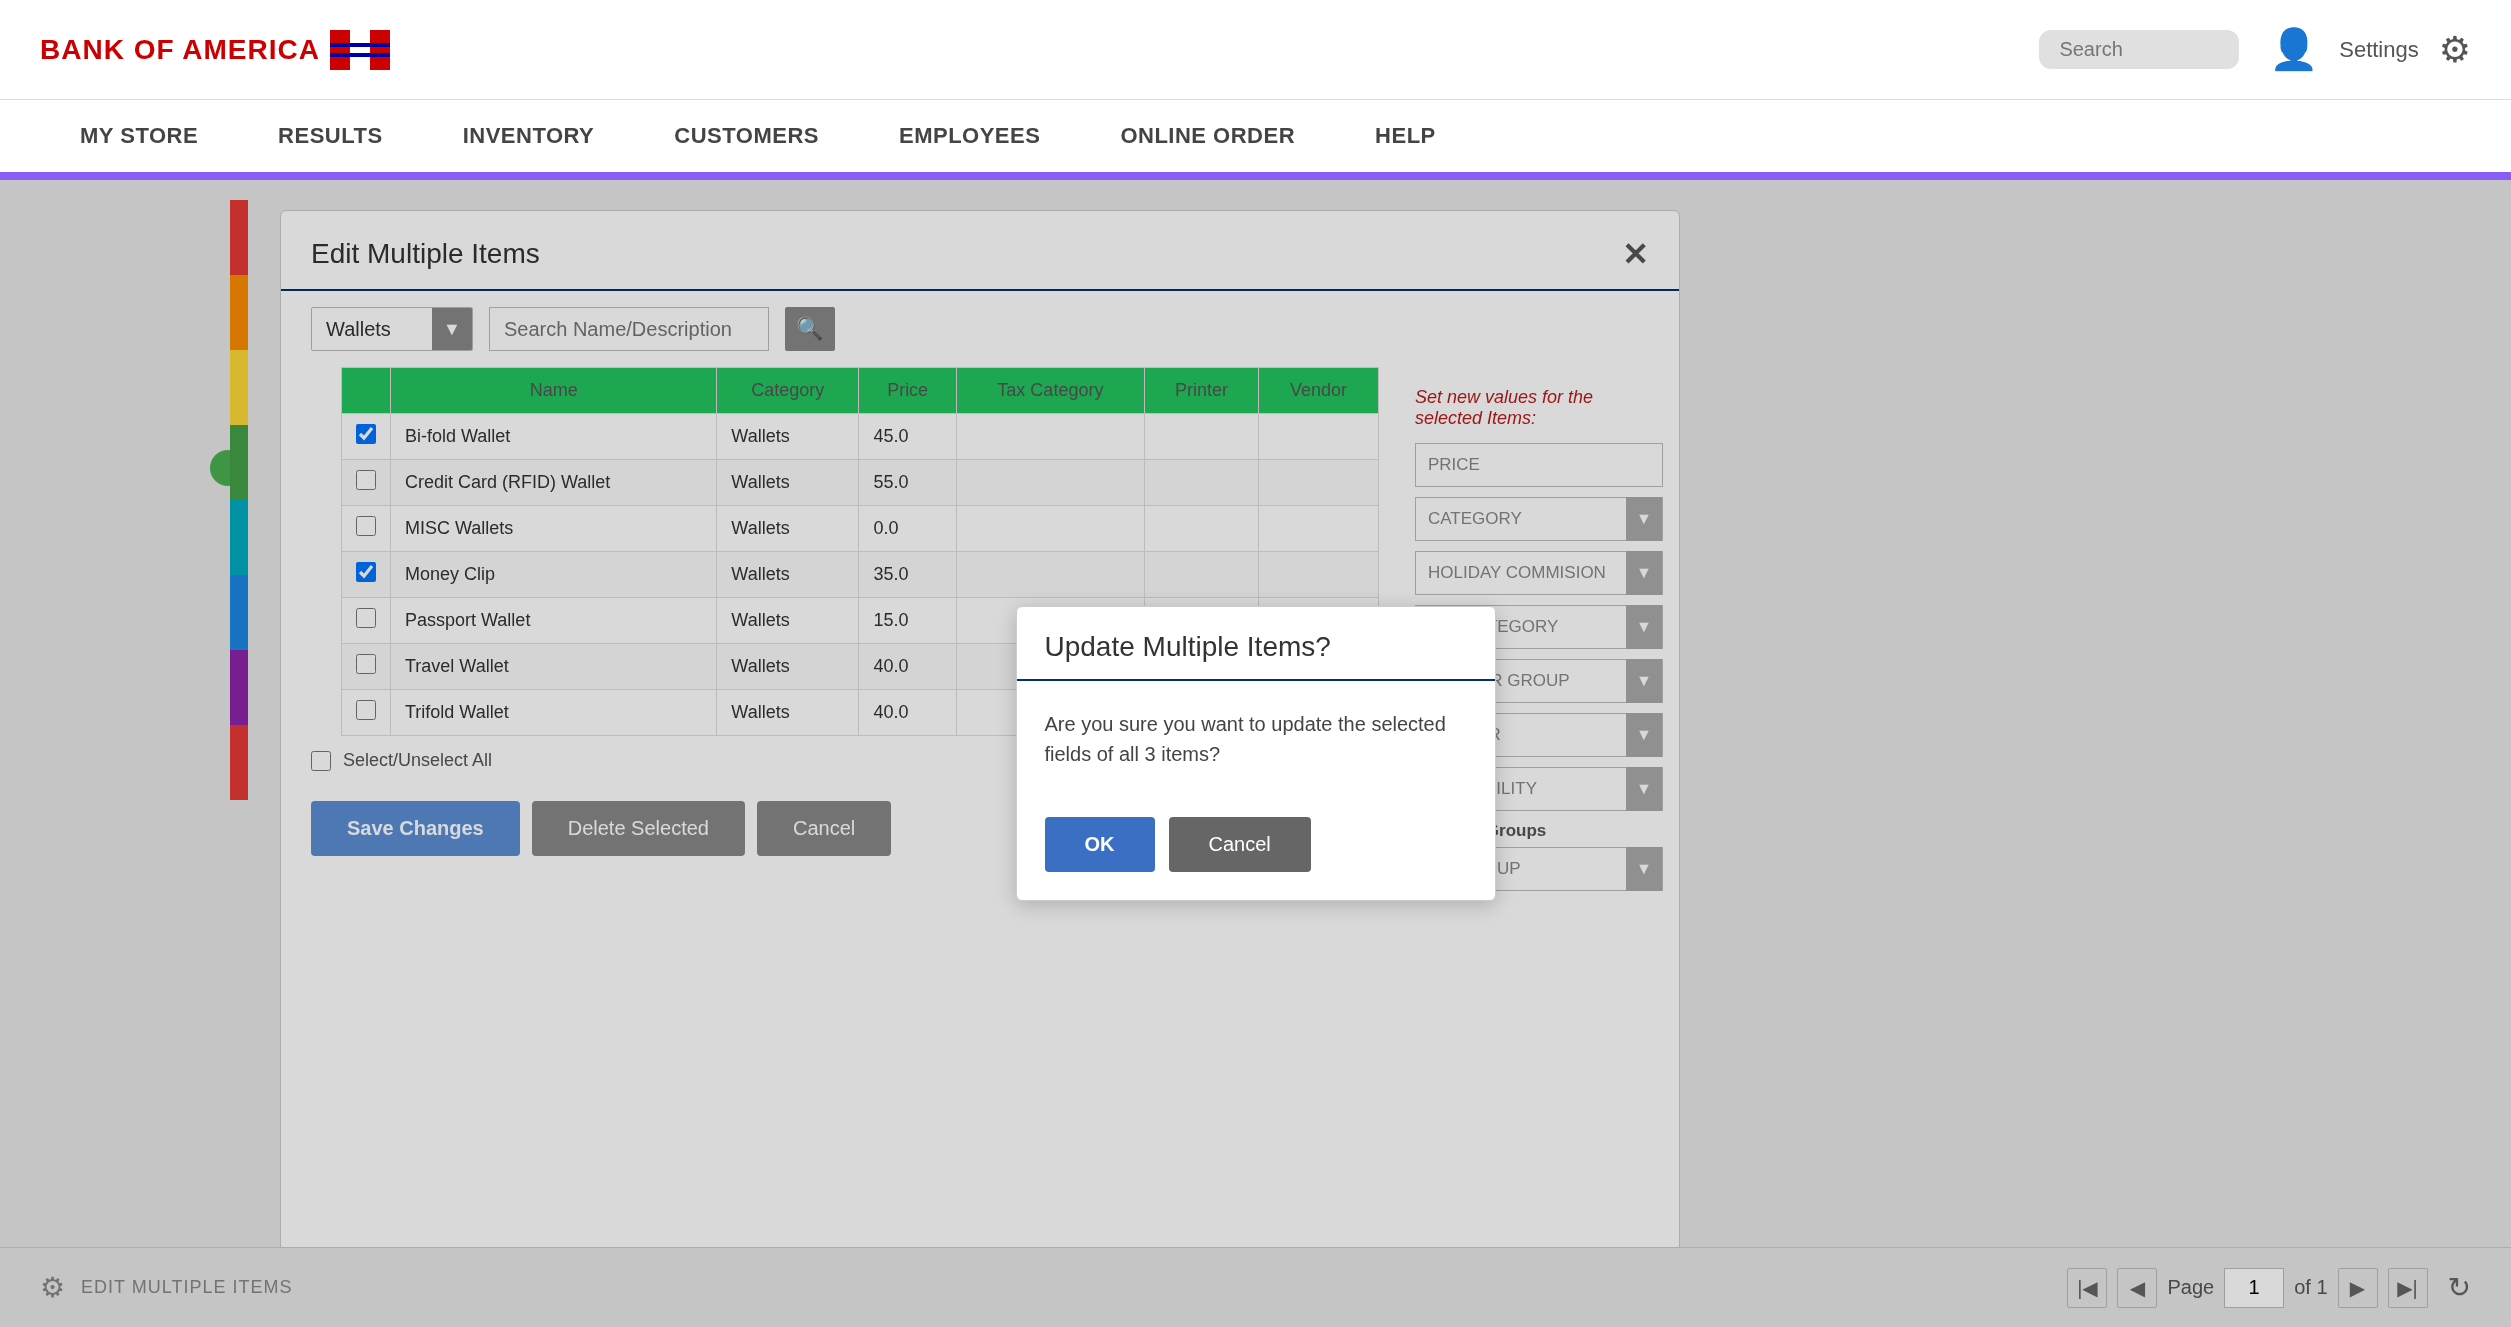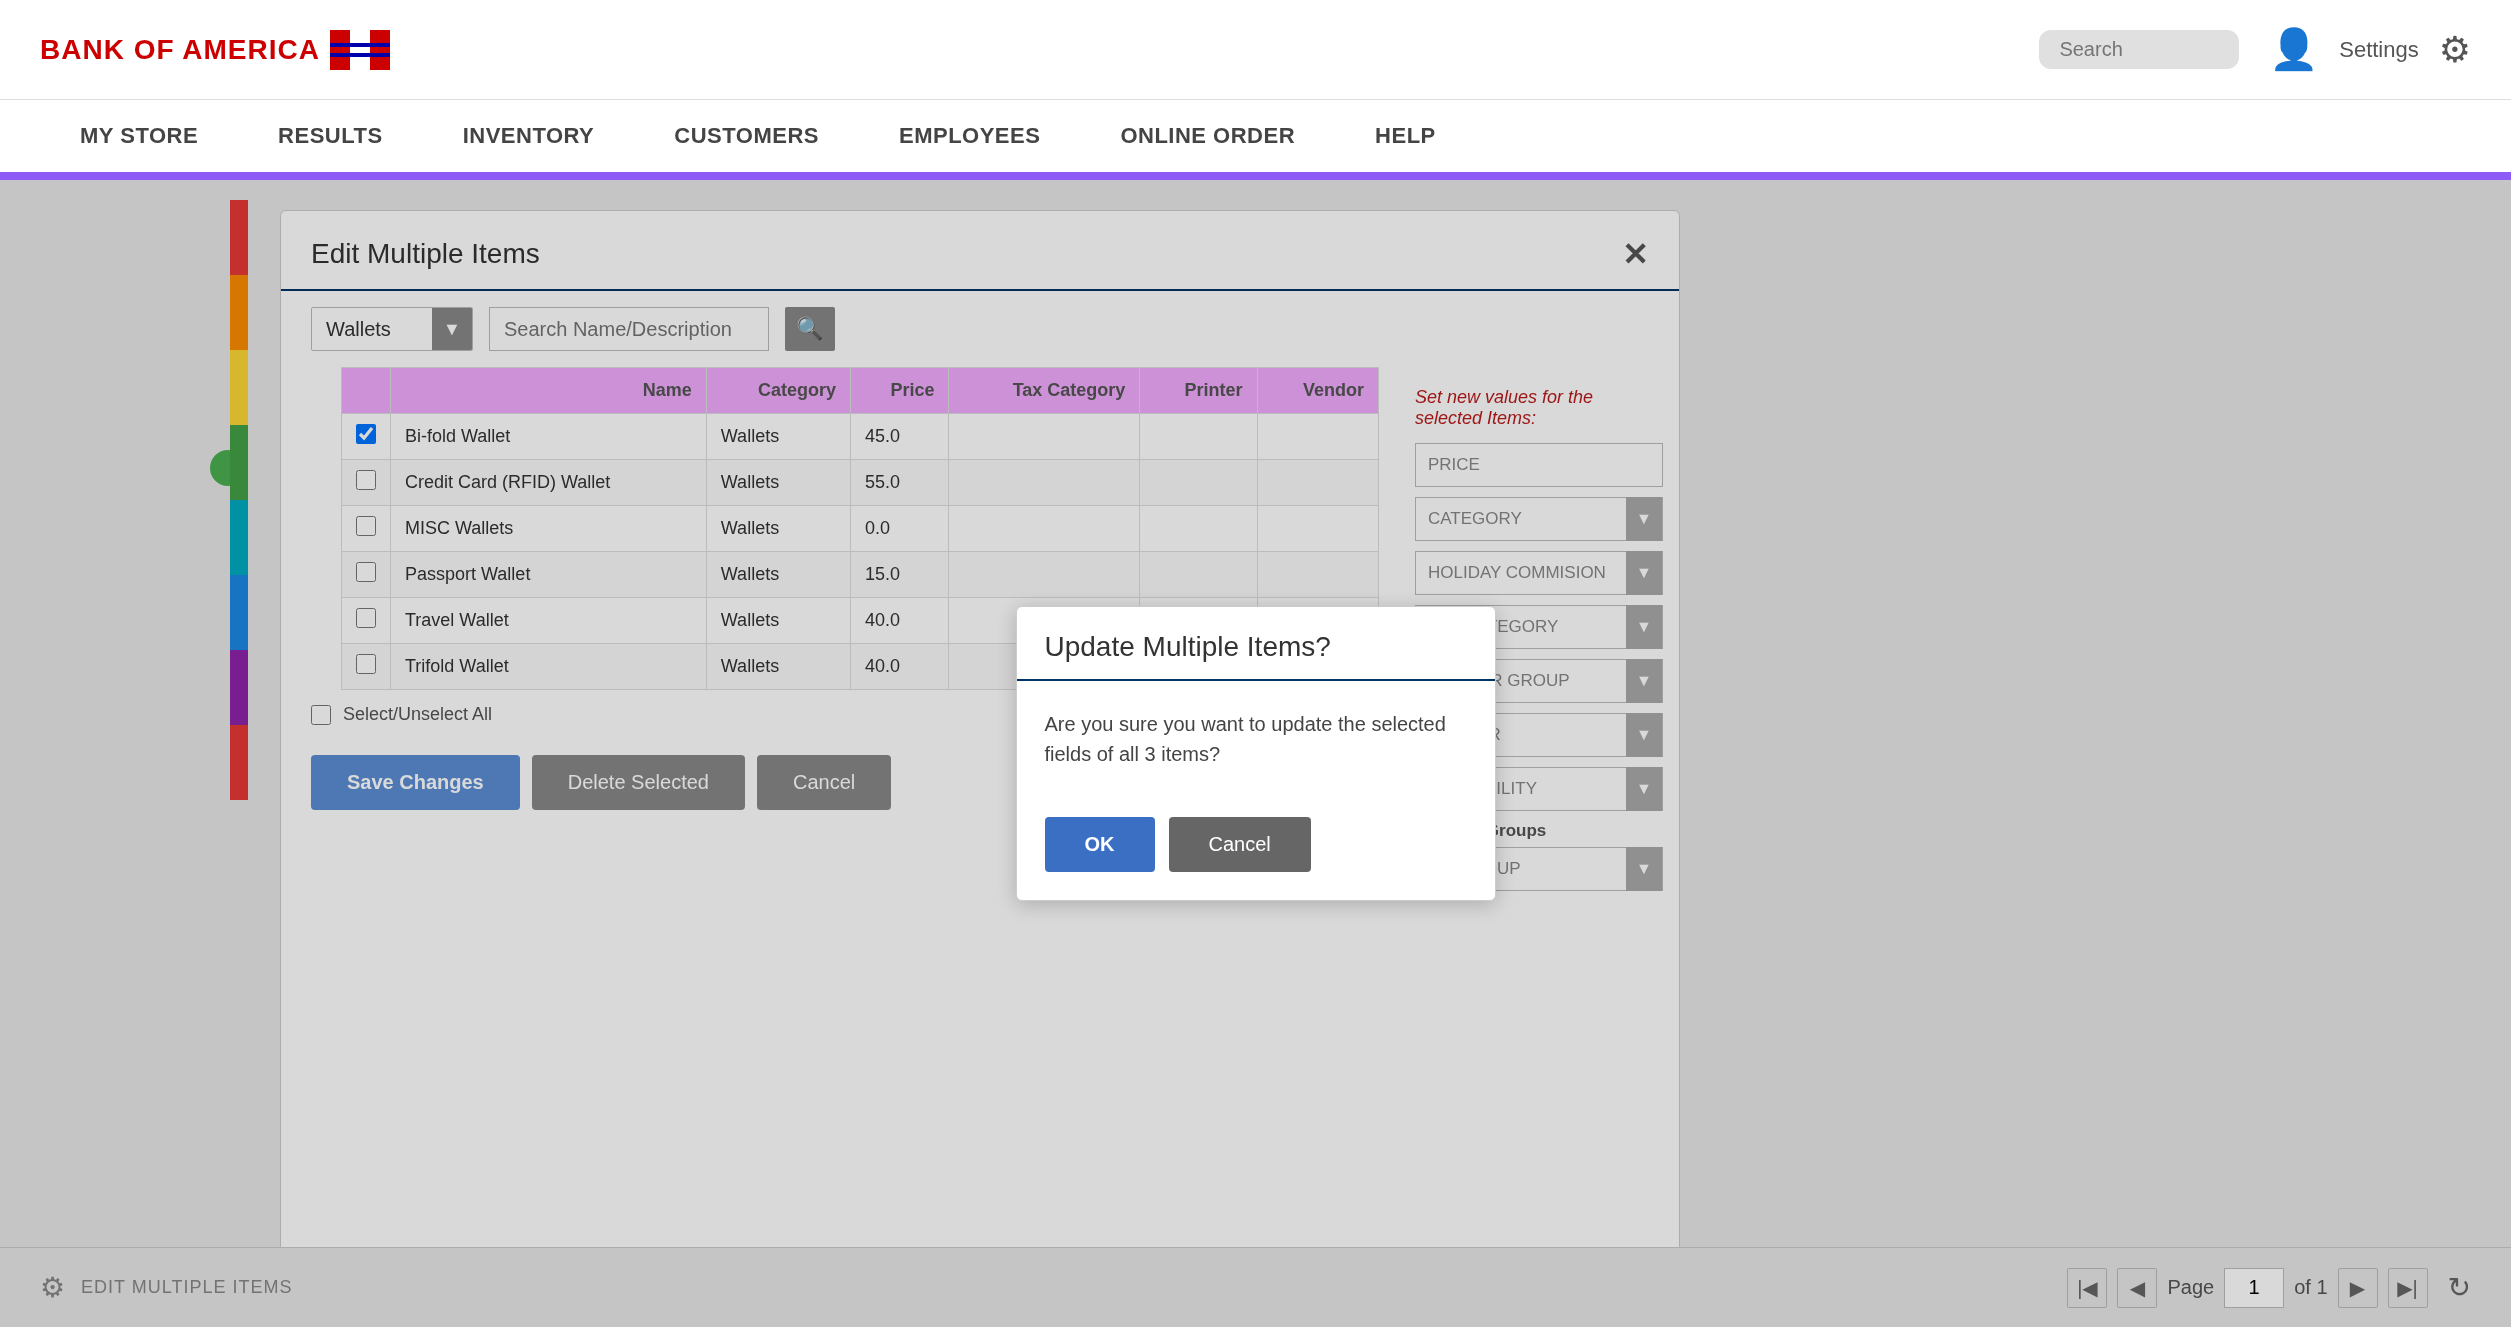--- a/index.html
+++ b/index.html
@@ -187,27 +187,27 @@
       justify-content: center;
     }
 
     
     .items-table {
       width: calc(100% - 300px);
       border-collapse: collapse;
       margin: 0 30px;
     }
     .items-table th {
-      background: #f0abfc;
+      background: #22c55e;
       border: 1px solid #ddd;
       padding: 12px 14px;
       font-size: 18px;
       color: #555;
-      text-align: right;
-      font-weight: 700;
+      text-align: center;
+      font-weight: 400;
     }
     .items-table td {
       border: 1px solid #ddd;
       padding: 10px 14px;
       font-size: 18px;
       color: #333;
     }
     .items-table tr:nth-child(even) td { background: #fafafa; }
     .checkbox-col { width: 40px; text-align: center; }
     input[type="checkbox"] {
@@ -542,20 +542,29 @@
               <tr>
       <td class="checkbox-col"><input type="checkbox" style=""></td>
       <td>MISC Wallets</td>
       <td>Wallets</td>
       <td>0.0</td>
       <td></td>
       <td></td>
       <td></td>
     </tr>
               <tr>
+      <td class="checkbox-col"><input type="checkbox" checked="" style=""></td>
+      <td>Money Clip</td>
+      <td>Wallets</td>
+      <td>35.0</td>
+      <td></td>
+      <td></td>
+      <td></td>
+    </tr>
+              <tr>
       <td class="checkbox-col"><input type="checkbox" style=""></td>
       <td>Passport Wallet</td>
       <td>Wallets</td>
       <td>15.0</td>
       <td></td>
       <td></td>
       <td></td>
     </tr>
               <tr>
       <td class="checkbox-col"><input type="checkbox" style=""></td>

